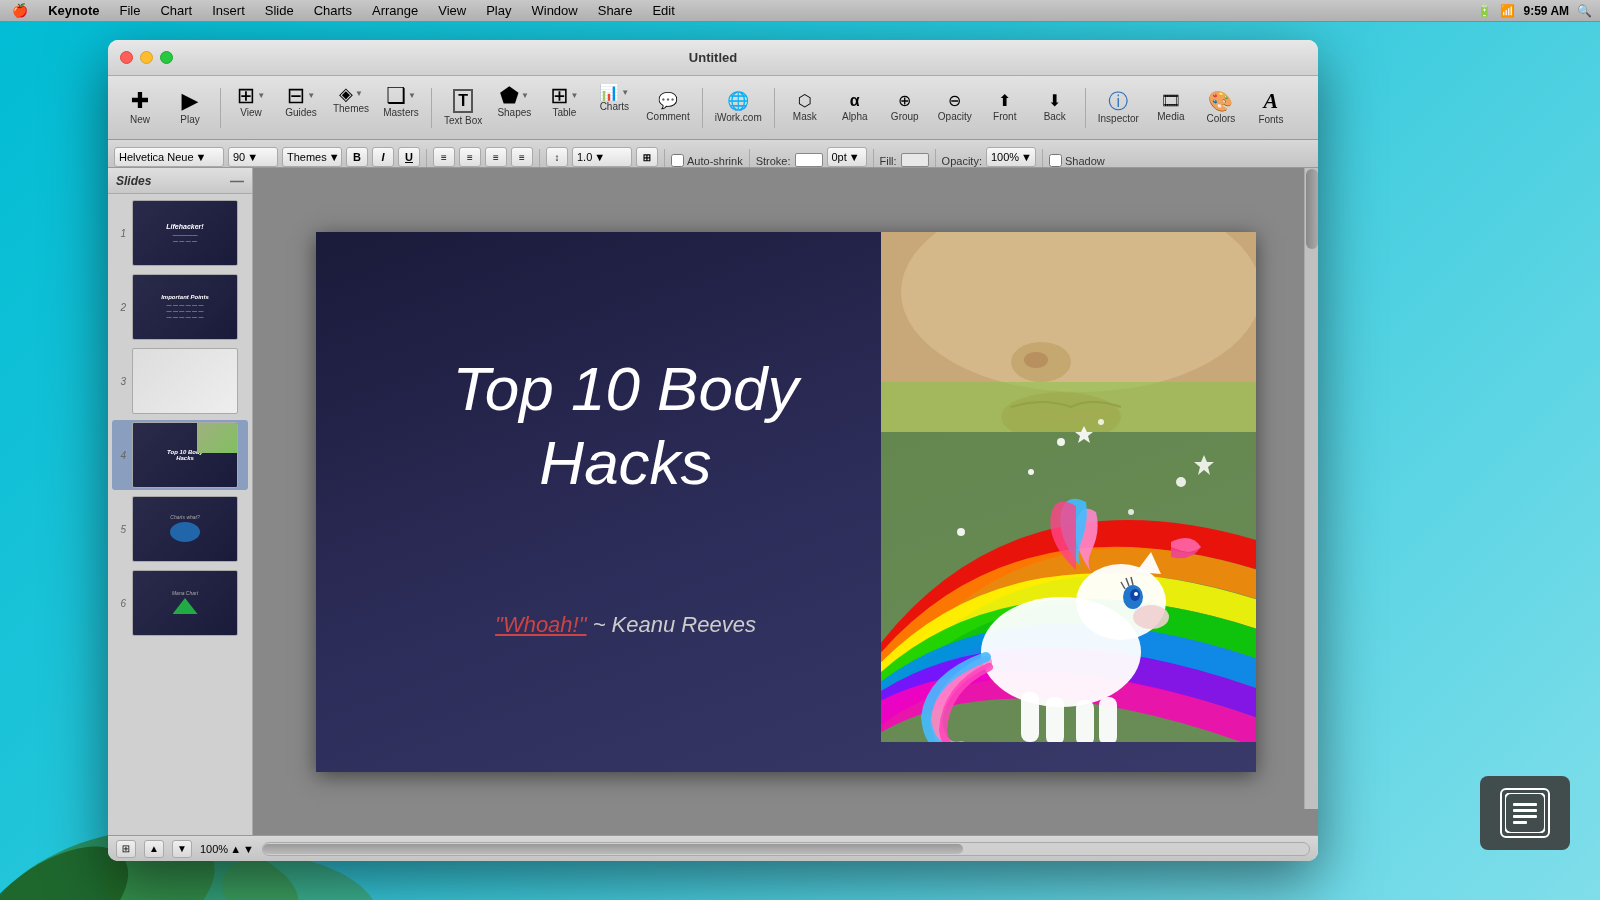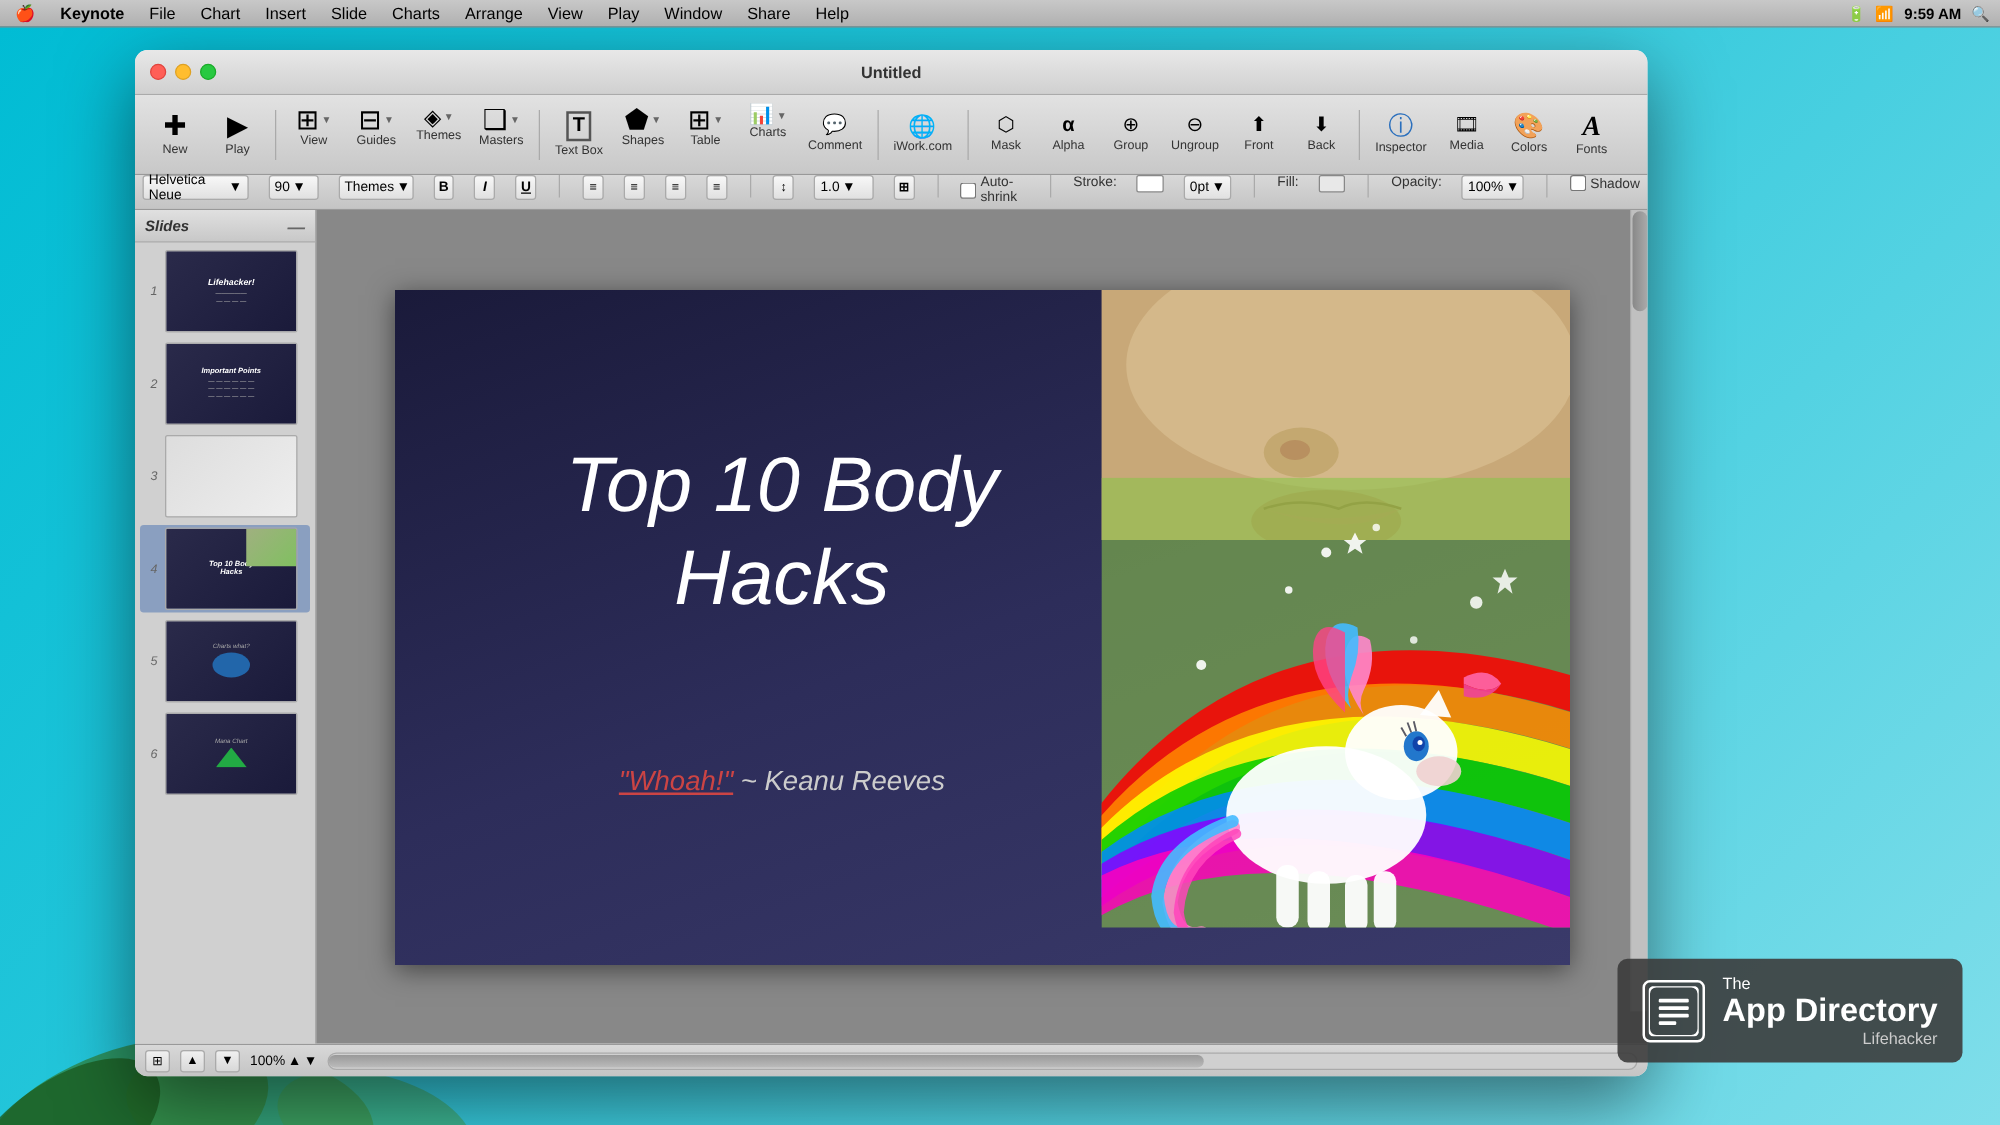--- a/index.html
+++ b/index.html
@@ -165,23 +165,23 @@
       font-size: 8px;
       color: #666;
     }
 
     
     .format-bar {
       height: 28px;
       background: linear-gradient(to bottom, #d8d8d8, #c4c4c4);
       border-bottom: 1px solid #999;
       display: flex;
-      align-items: flex-start;
+      align-items: flex-end;
       padding: 0 6px;
-      gap: 16px;
+      gap: 4px;
       font-size: 11px;
     }
     .format-select {
       height: 20px;
       background: linear-gradient(to bottom, #f8f8f8, #e0e0e0);
       border: 1px solid #aaa;
       border-radius: 3px;
       font-size: 11px;
       padding: 0 4px;
       cursor: pointer;
@@ -453,21 +453,21 @@
   <span class="menubar-item">File</span>
   <span class="menubar-item">Chart</span>
   <span class="menubar-item">Insert</span>
   <span class="menubar-item">Slide</span>
   <span class="menubar-item">Charts</span>
   <span class="menubar-item">Arrange</span>
   <span class="menubar-item">View</span>
   <span class="menubar-item">Play</span>
   <span class="menubar-item">Window</span>
   <span class="menubar-item">Share</span>
-  <span class="menubar-item">Help</span>
+  <span class="menubar-item">Edit</span>
   <div class="menubar-right">
     <span>🔋</span>
     <span>📶</span>
     <span class="menubar-time">9:59 AM</span>
     <span>🔍</span>
   </div>
 </div>
 
 <svg class="leaves-bg" viewBox="0 0 1600 200">
   <ellipse cx="100" cy="200" rx="120" ry="60" fill="#2e7d32" opacity="0.7" transform="rotate(-20,100,200)"></ellipse>
@@ -568,21 +568,21 @@
     <div class="toolbar-btn">
       <span class="toolbar-icon" style="font-size:16px; font-weight:bold;">α</span>
       <span class="toolbar-label">Alpha</span>
     </div>
     <div class="toolbar-btn">
       <span class="toolbar-icon" style="font-size:16px;">⊕</span>
       <span class="toolbar-label">Group</span>
     </div>
     <div class="toolbar-btn">
       <span class="toolbar-icon" style="font-size:16px;">⊖</span>
-      <span class="toolbar-label">Ungroup</span>
+      <span class="toolbar-label">Opacity</span>
     </div>
     <div class="toolbar-btn">
       <span class="toolbar-icon" style="font-size:16px;">⬆</span>
       <span class="toolbar-label">Front</span>
     </div>
     <div class="toolbar-btn">
       <span class="toolbar-icon" style="font-size:16px;">⬇</span>
       <span class="toolbar-label">Back</span>
     </div>
     <div class="toolbar-sep"></div>
@@ -852,18 +852,13 @@
 <div class="app-directory-badge">
   <div class="app-dir-icon">
     <svg width="40" height="40" viewBox="0 0 40 40">
       <rect width="40" height="40" rx="6" fill="none" stroke="white" stroke-width="2"></rect>
       <rect x="8" y="10" width="24" height="3" rx="1" fill="white"></rect>
       <rect x="8" y="16" width="24" height="3" rx="1" fill="white"></rect>
       <rect x="8" y="22" width="24" height="3" rx="1" fill="white"></rect>
       <rect x="8" y="28" width="14" height="3" rx="1" fill="white"></rect>
     </svg>
   </div>
-  <div class="app-dir-text">
-    <div class="app-dir-the">The</div>
-    <div class="app-dir-name">App Directory</div>
-    <div class="app-dir-sub">Lifehacker</div>
-  </div>
 </div>
 
 </body></html>

